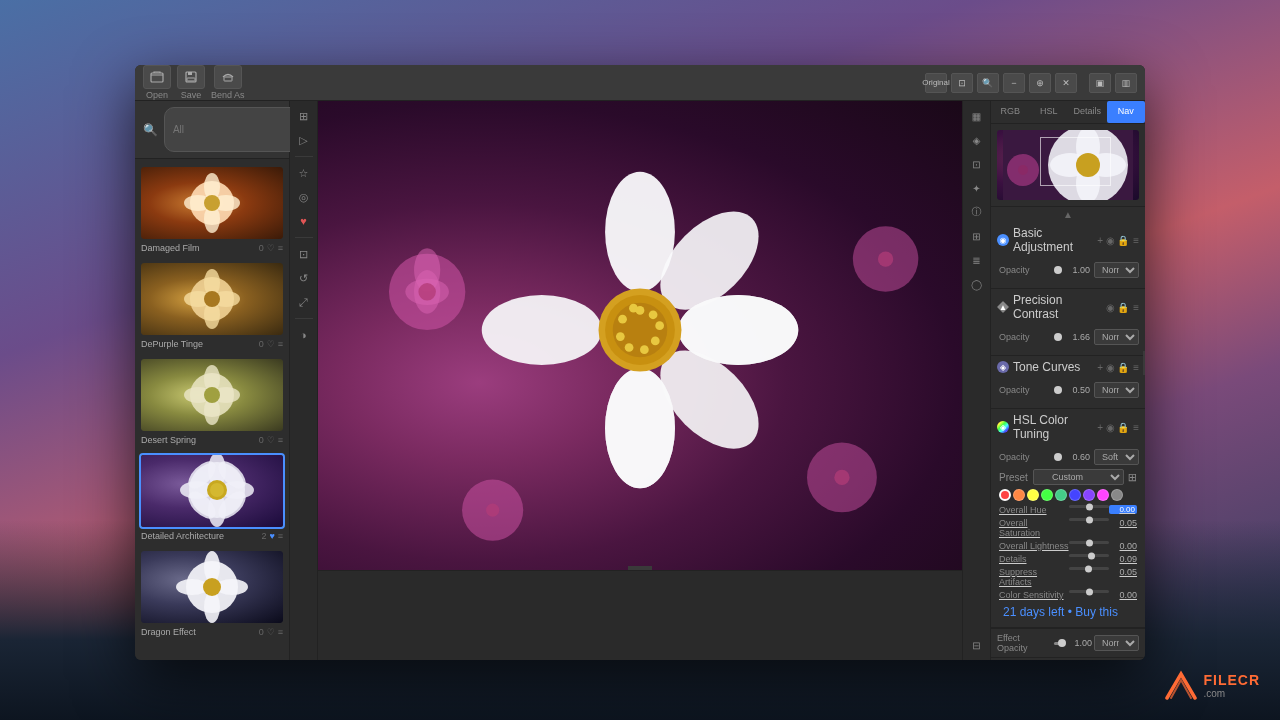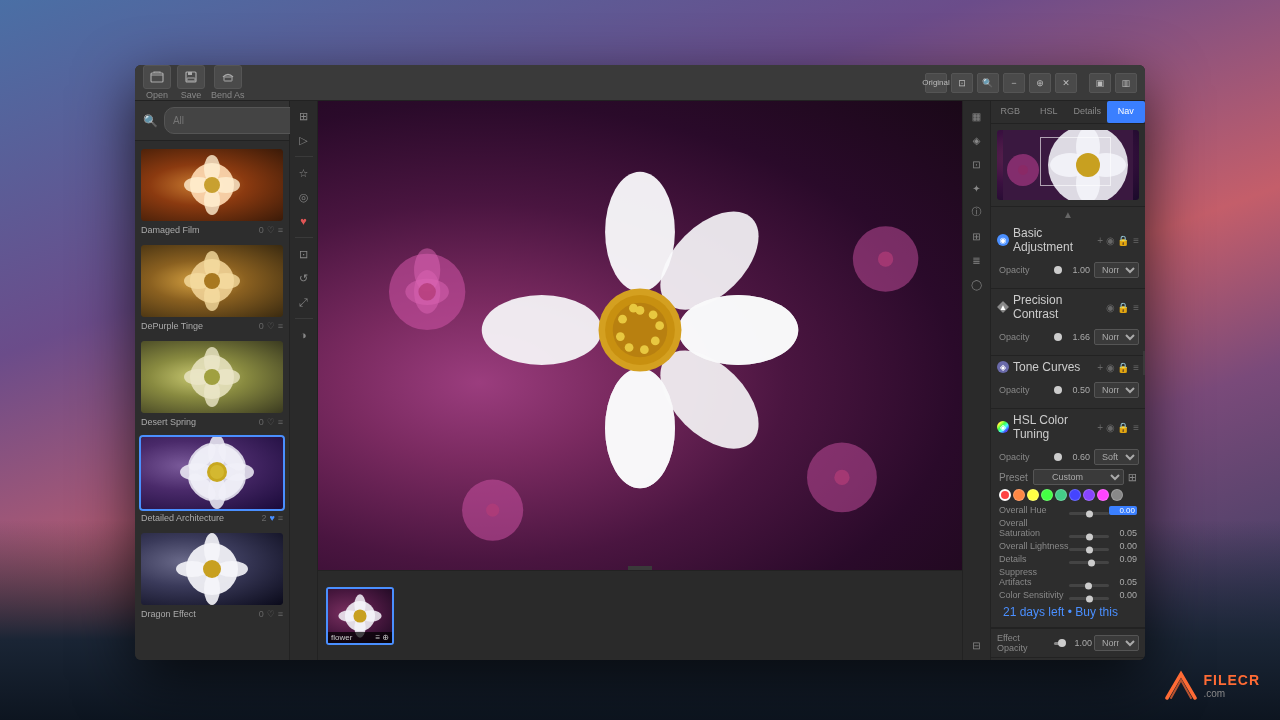--- a/index.html
+++ b/index.html
@@ -121,21 +121,21 @@
       padding: 6px 8px;
       border-bottom: 1px solid #222;
       gap: 6px;
       background: #333;
     }
     .search-input {
       flex: 1;
       background: #444;
       border: 1px solid #555;
       border-radius: 10px;
-      padding: 7px 8px;
+      padding: 16px 8px;
       color: #ccc;
       font-size: 10px;
       outline: none;
     }
     .grid-btn {
       width: 18px;
       height: 18px;
       display: flex;
       align-items: center;
       justify-content: center;
@@ -450,23 +450,24 @@
       border-radius: 50%;
       cursor: pointer;
       border: 1px solid rgba(255,255,255,0.2);
     }
     .color-dot.active {
       border: 2px solid white;
     }
 
     .hsl-row {
       display: flex;
-      align-items: flex-end;
+      align-items: flex-start;
       margin-bottom: 3px;
       gap: 0;
+      text-decoration: underline;
     }
     .hsl-label {
       font-size: 9px;
       color: #888;
       width: 70px;
       flex-shrink: 0;
     }
     .hsl-slider {
       flex: 1;
       height: 3px;
@@ -862,38 +863,20 @@
             <circle cx="-10" cy="16" r="4" fill="#e8c840"></circle>
             <circle cx="-18" cy="6" r="4" fill="#e8c840"></circle>
             <circle cx="-16" cy="-10" r="4" fill="#e8c840"></circle>
             <circle cx="-6" cy="-20" r="4" fill="#e8c840"></circle>
           </g>
         </svg>
         <div class="canvas-collapse-btn">∨</div>
       </div>
 
       <div class="filmstrip">
-        <div class="filmstrip-content">
-          <div class="film-item">
-            <div style="width:100%;height:100%;background:radial-gradient(ellipse at 30% 45%, #7a3060 0%, #4a1840 50%, #1a0820 100%);position:relative;overflow:hidden">
-              <svg viewBox="0 0 68 52" width="100%" height="100%" style="position:absolute;inset:0">
-                <ellipse cx="34" cy="26" rx="16" ry="16" fill="rgba(240,240,245,0.9)"></ellipse>
-                <ellipse cx="34" cy="14" rx="6" ry="11" fill="rgba(245,245,250,0.85)"></ellipse>
-                <ellipse cx="34" cy="38" rx="6" ry="11" fill="rgba(245,245,250,0.85)"></ellipse>
-                <ellipse cx="22" cy="26" rx="11" ry="6" fill="rgba(245,245,250,0.85)"></ellipse>
-                <ellipse cx="46" cy="26" rx="11" ry="6" fill="rgba(245,245,250,0.85)"></ellipse>
-                <circle cx="34" cy="26" r="7" fill="#c8a020"></circle>
-              </svg>
-            </div>
-            <div class="film-label">
-              <span>flower</span>
-              <span>≡ ⊕</span>
-            </div>
-          </div>
-        </div>
       </div>
     </div>
 
     <div class="right-strip">
       <div class="rs-btn">▦</div>
       <div class="rs-btn">◈</div>
       <div class="rs-btn">⊡</div>
       <div class="rs-btn">✦</div>
       <div class="rs-btn">ⓘ</div>
       <div class="rs-btn">⊞</div>

